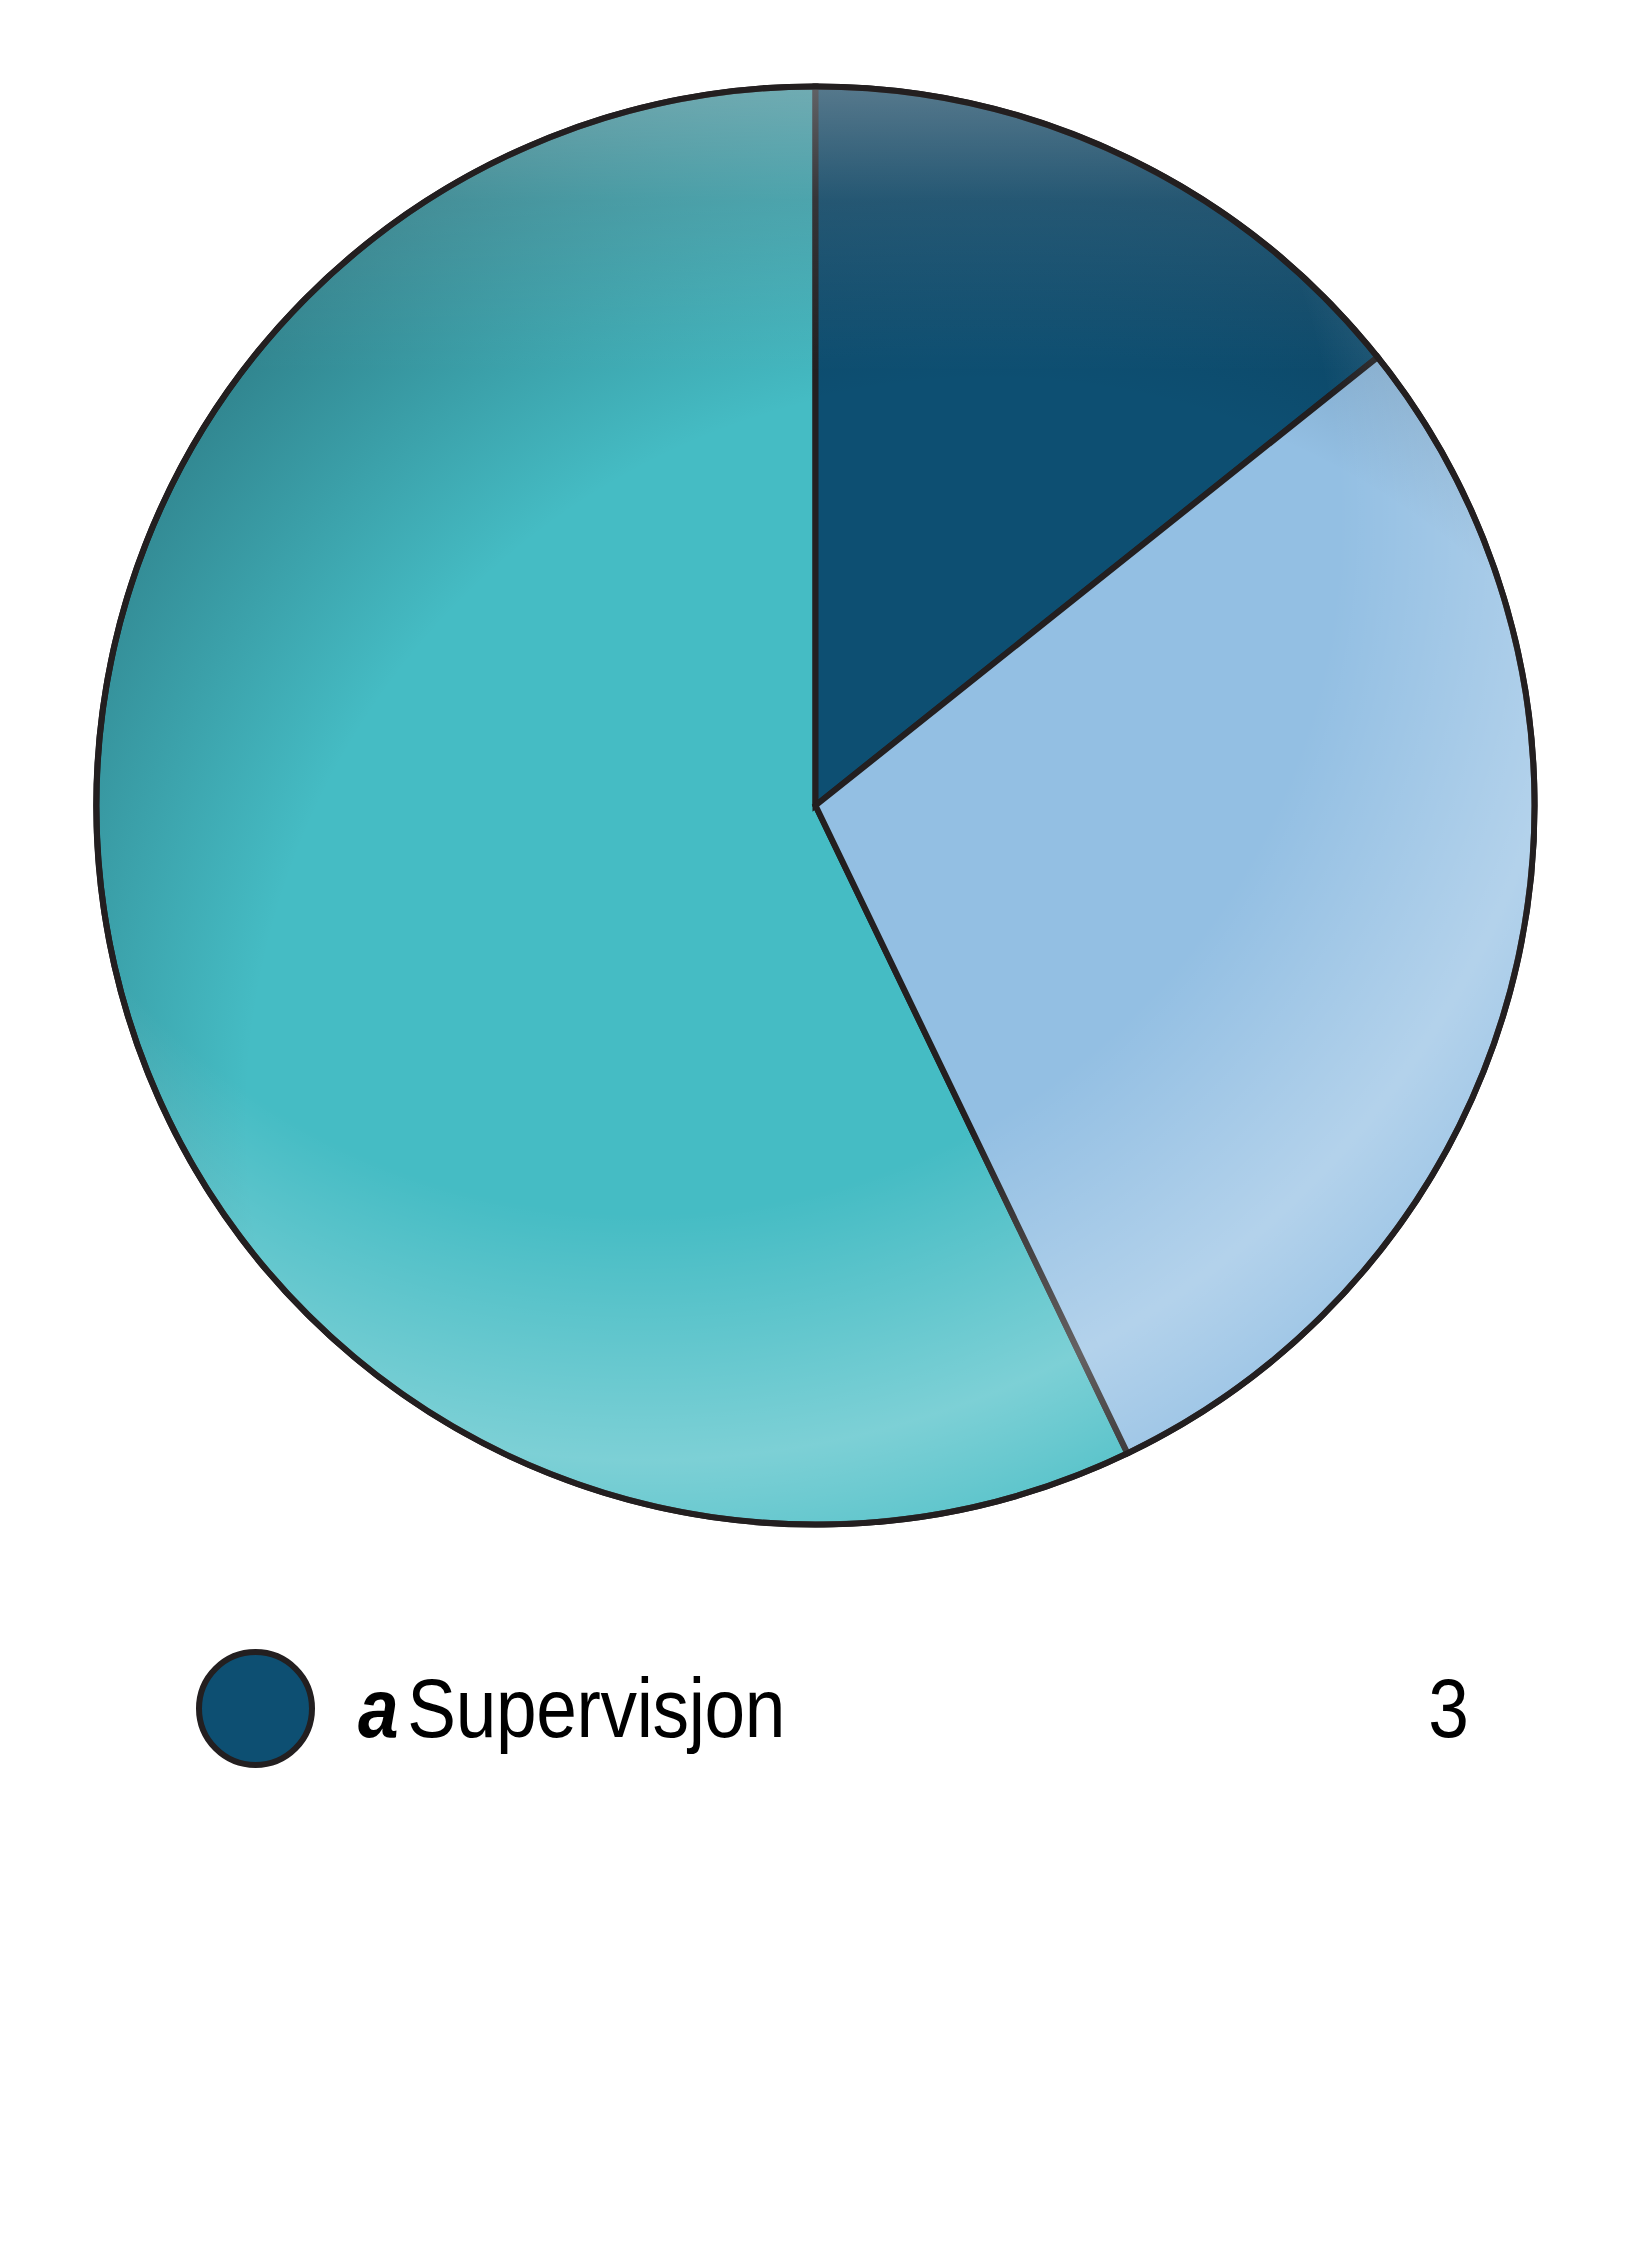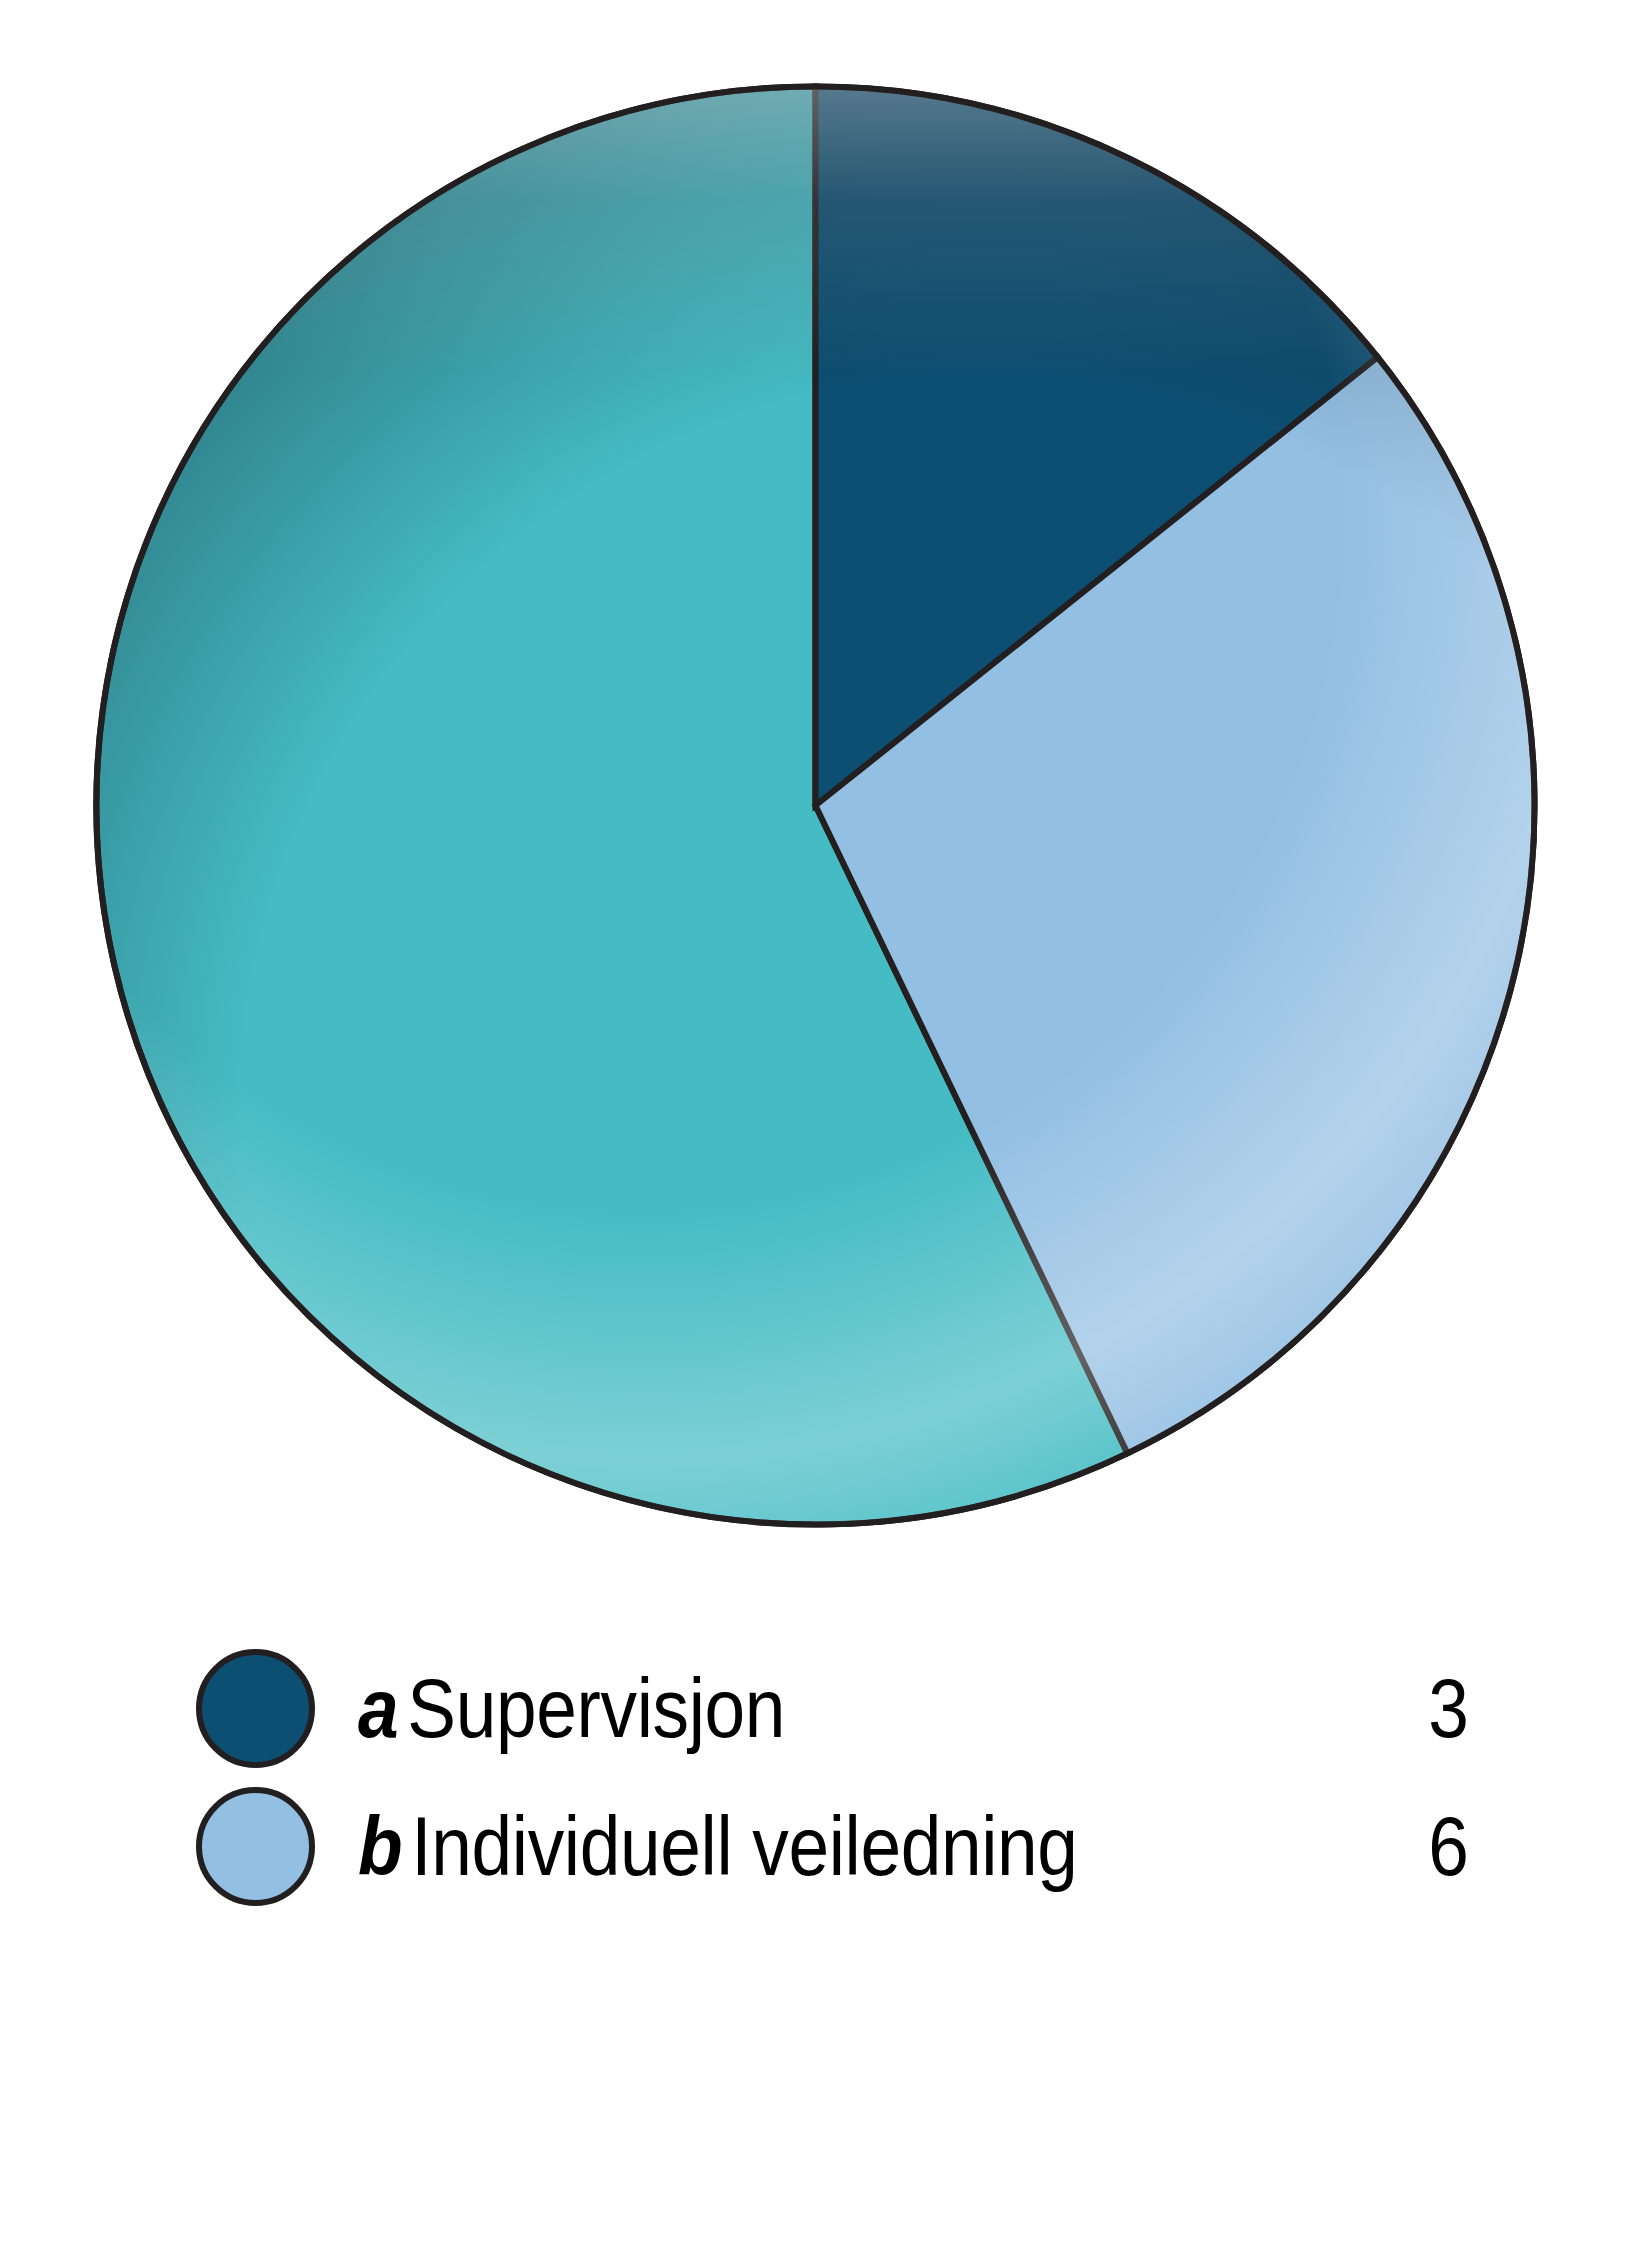--- a/index.html
+++ b/index.html
@@ -138,24 +138,17 @@
   <div id="legend">
 
     <div class="legend-row">
       <span class="swatch" style="background:#0d4f72"></span>
       <span class="legend-text">
         <span class="legend-key">a</span><span class="legend-label">Supervisjon</span>
       </span>
       <span class="legend-value">3</span>
     </div>
 
-    <div class="legend-row">
-      <span class="swatch" style="background:#93bfe3"></span>
-      <span class="legend-text">
-        <span class="legend-key">b</span><span class="legend-label">Individuell veiledning</span>
-      </span>
-      <span class="legend-value">6</span>
-    </div>
 
 
   </div>
 </div>
 
 
 </body></html>

